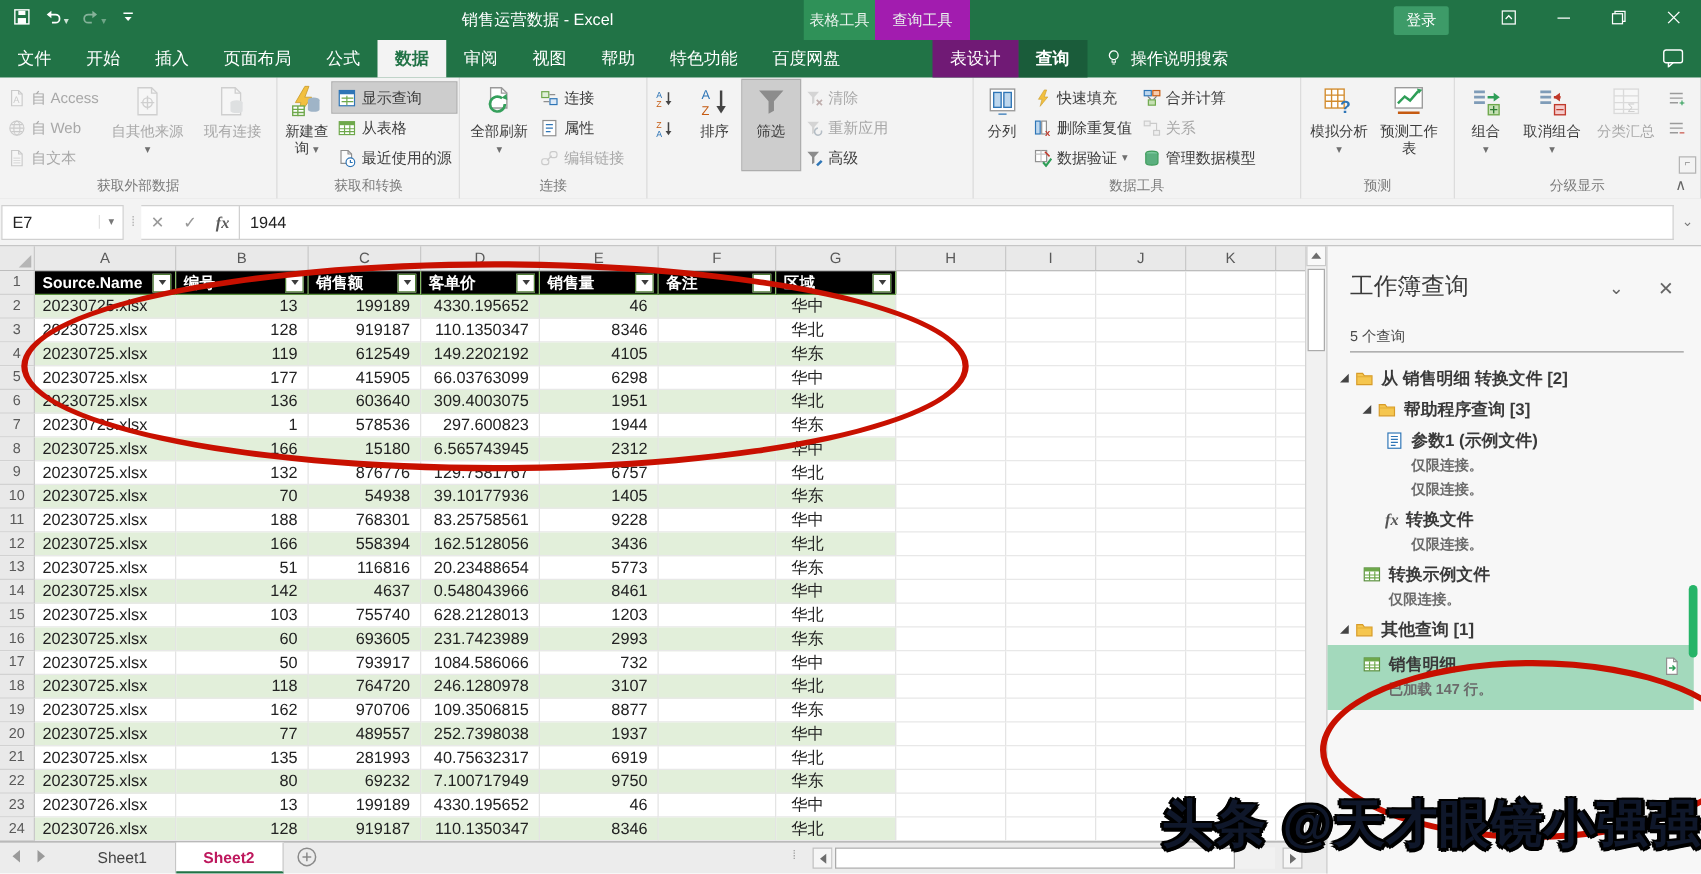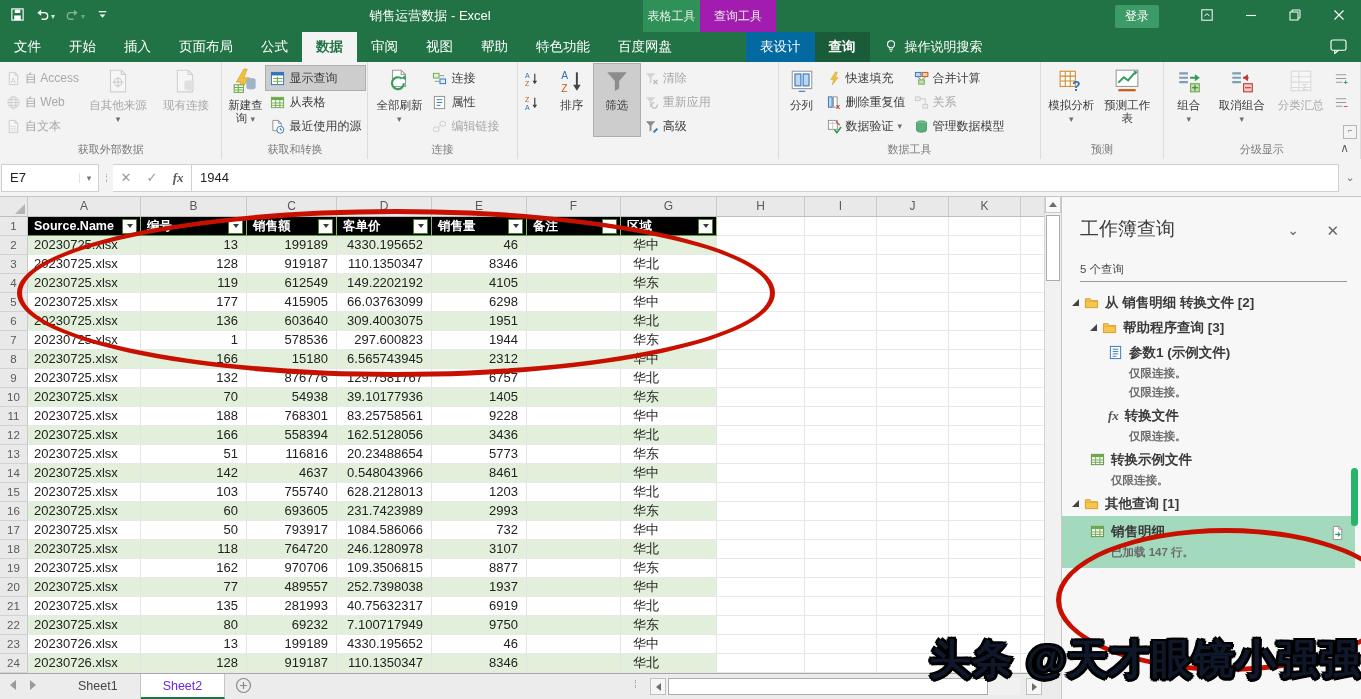--- a/index.html
+++ b/index.html
@@ -17,21 +17,21 @@
   .ctx1{left:643px;width:57px;background:#2f9158;}
   .ctx2{left:700px;width:76px;background:#a21caf;}
   .tbright{position:absolute;right:0;top:0;height:32px;display:flex;align-items:center;}
   .signin{background:#3d9b68;border-radius:2px;font-size:12px;padding:3px 10px;margin-right:26px;}
   .winbtn{width:44px;height:32px;display:flex;align-items:center;justify-content:center;}
   .winbtn svg{width:12px;height:12px;}
   
   .tabrow{position:absolute;left:0;top:32px;width:100%;height:30px;background:#217346;z-index:5;display:flex;align-items:stretch;}
   .tab{padding:0 14px;line-height:30px;font-size:13.5px;color:#fff;white-space:nowrap;}
   .tab.active{background:#f3f3f3;color:#217346;font-weight:bold;}
-  .ctxtab1{background:#0369a1;}
+  .ctxtab1{background:#701a75;}
   .ctxtab2{background:#1a5c3a;font-weight:bold;}
   .tellme{display:flex;align-items:center;gap:7px;color:#fff;font-size:13px;padding:0 14px;}
   .tellme svg{width:14px;height:14px;}
   .cmticon{position:absolute;right:14px;top:7px;}
   .cmticon svg{width:17px;height:15px;}
   .spacer60{width:60px;}
   
   .ribbon{position:absolute;left:0;top:62px;width:100%;height:97px;background:#f3f3f3;border-bottom:1px solid #cfcfcf;display:flex;z-index:4;}
   .rgroup{border-right:1px solid #dcdcdc;display:flex;flex-direction:column;padding:2px 2px 0 2px;position:relative;}
   .rbody{flex:1;display:flex;align-items:flex-start;}
@@ -85,21 +85,21 @@
   .tri-l{width:0;height:0;border-top:4px solid transparent;border-bottom:4px solid transparent;border-right:5px solid #6d6d6d;}
   .tri-r{width:0;height:0;border-top:4px solid transparent;border-bottom:4px solid transparent;border-left:5px solid #6d6d6d;}
   
   .bottombar{position:absolute;left:0;bottom:0;width:1061px;height:26px;background:#ececec;border-top:1px solid #a8a8a8;box-sizing:border-box;}
   .navarr{position:absolute;top:6px;display:flex;gap:14px;left:10px;}
   .navarr span{display:block;width:0;height:0;border-top:5px solid transparent;border-bottom:5px solid transparent;}
   .na-l{border-right:6px solid #9a9a9a;}
   .na-r{border-left:6px solid #9a9a9a;}
   .sheettabs{position:absolute;left:56px;top:0;height:25px;display:flex;}
   .stab{padding:0 22px;line-height:25px;font-size:12.5px;color:#444;border-right:1px solid #c6c6c6;}
-  .stab.active{background:#fff;color:#6d28d9;font-weight:normal;border-bottom:2px solid #217346;box-sizing:border-box;}
+  .stab.active{background:#fff;color:#be185d;font-weight:bold;border-bottom:2px solid #217346;box-sizing:border-box;}
   .addsheet{margin:3px 0 0 10px;}
   .addsheet svg{width:17px;height:17px;}
   .hs-dots{position:absolute;left:634px;top:5px;color:#9a9a9a;font-size:10px;letter-spacing:-1px;}
   .hsarr{position:absolute;top:4px;width:16px;height:17px;display:flex;align-items:center;justify-content:center;background:#f6f6f6;border:1px solid #c0c0c0;box-sizing:border-box;}
   .hstrack{position:absolute;left:666px;right:41px;top:4px;height:17px;background:#f1f1f1;}
   .hsthumb{position:absolute;left:668px;top:4px;width:320px;height:17px;background:#fff;border:1px solid #ababab;box-sizing:border-box;}
   
   .panel{position:absolute;left:1061px;top:196px;right:0;bottom:0;background:#f7f7f7;border-left:1px solid #c9c9c9;box-sizing:border-box;z-index:3;}
   .ptitle{font-size:19px;color:#3b3b3b;padding:20px 0 0 18px;}
   .pclose,.pchev{position:absolute;top:26px;color:#666;font-size:14px;}

